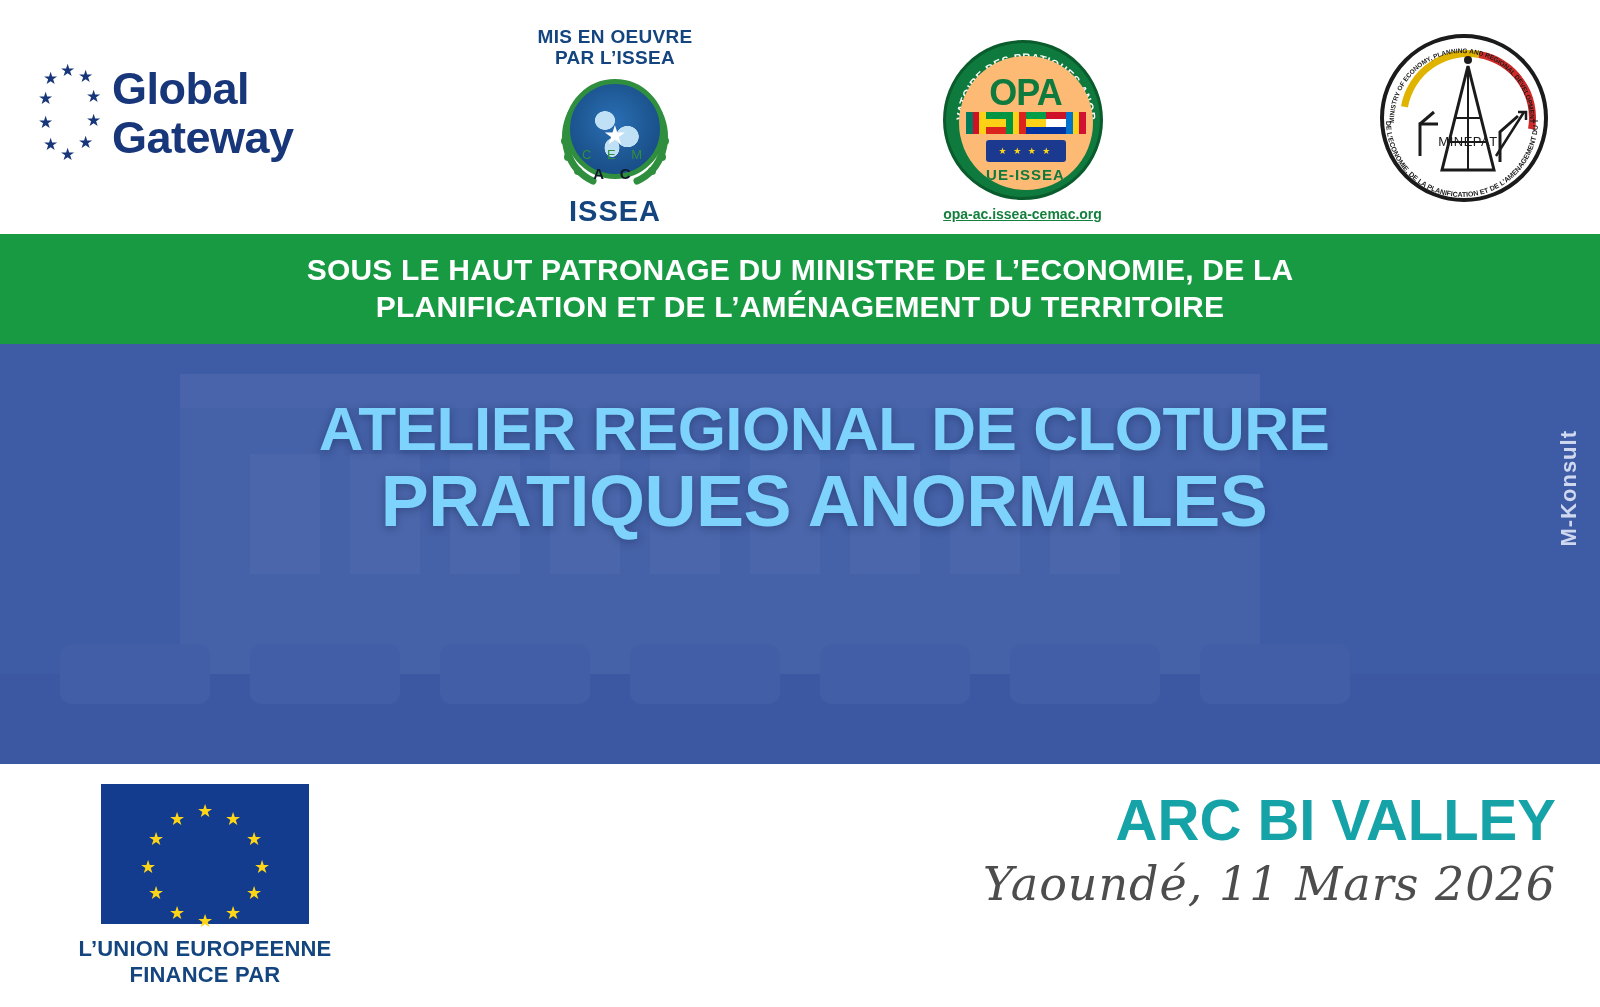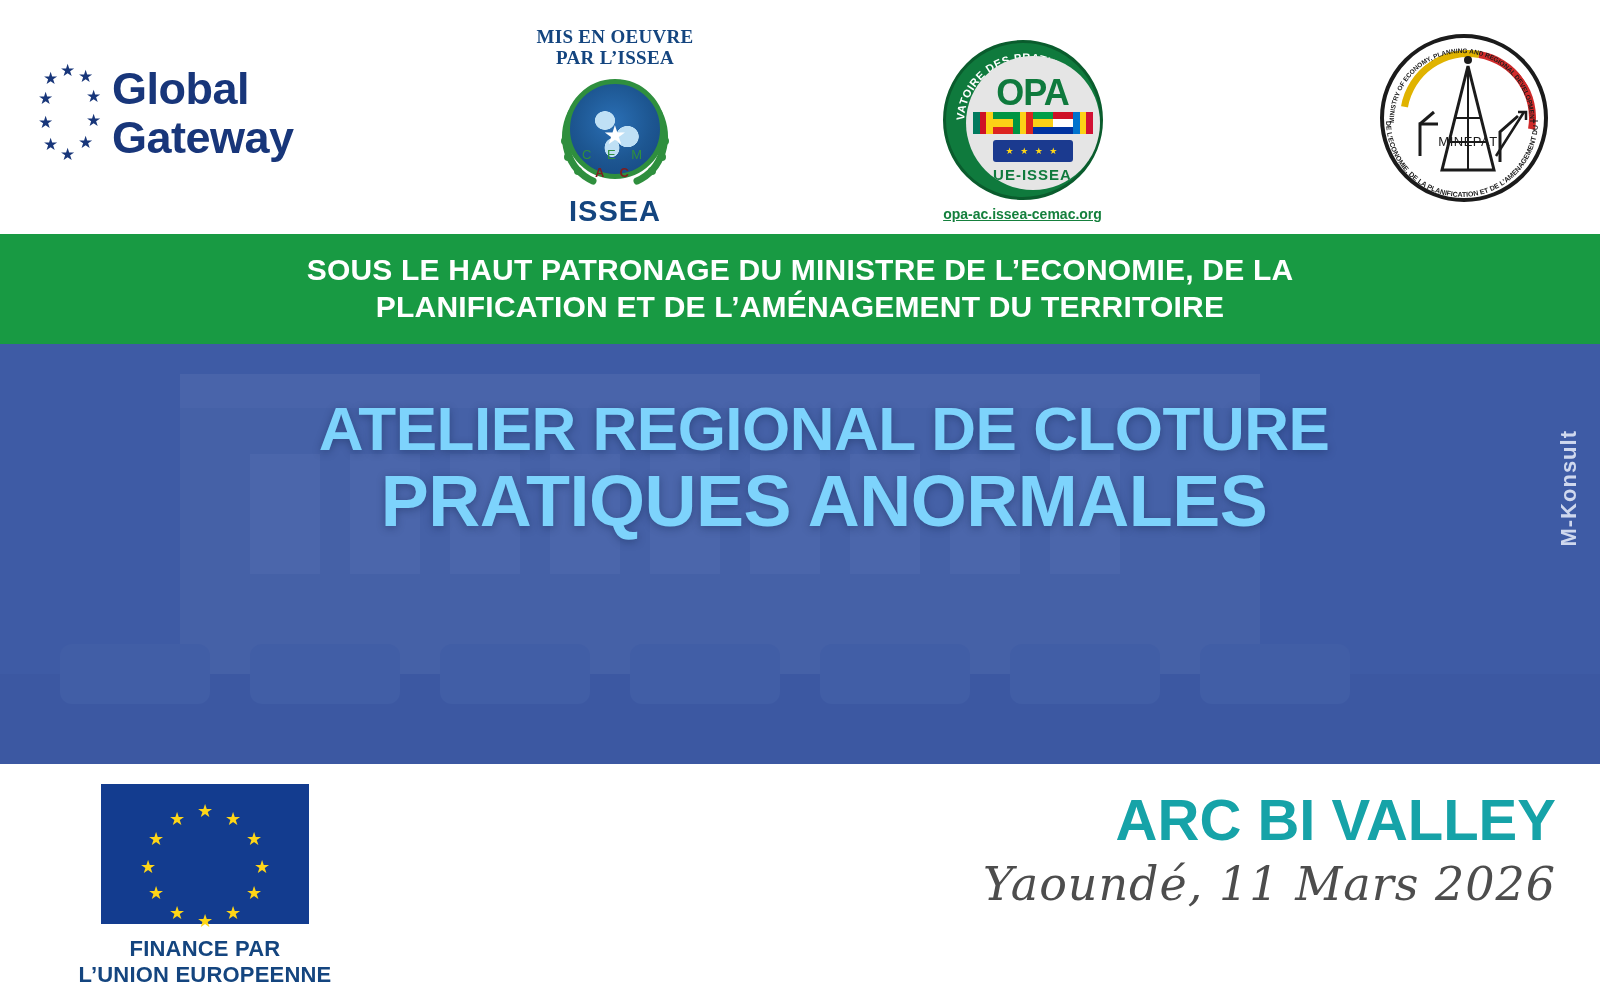--- a/index.html
+++ b/index.html
@@ -52,21 +52,20 @@
   .cemac-block {
     position: absolute; left: 515px; top: 26px;
     width: 200px; text-align: center;
   }
   .cemac-top {
     color: #14457f;
     font-size: 19px;
     font-weight: bold;
     line-height: 1.12;
     letter-spacing: 0.3px;
-    font-family: Liberation Serif, serif;
   }
   .cemac-emblem {
     position: relative;
     width: 132px; height: 120px;
     margin: 4px auto 0 auto;
   }
   .cemac-ring {
     position: absolute; left: 16px; top: 6px;
     width: 100px; height: 100px;
     border-radius: 50%;
@@ -96,22 +95,22 @@
   .cemac-letters {
     position: absolute; left: 0; top: 74px;
     width: 132px;
     color: #2f8f3e;
     font-size: 13px; font-weight: normal; letter-spacing: 6px;
     text-align: center;
   }
   .cemac-letters2 {
     position: absolute; left: 0; top: 92px;
     width: 132px;
-    color: #7f1d1d;
-    font-size: 13px; font-weight: bold; letter-spacing: 6px;
+    color: #0f172a;
+    font-size: 15px; font-weight: bold; letter-spacing: 6px;
     text-align: center;
   }
   .issea-text {
     color: #14457f;
     font-size: 29px; font-weight: bold;
     letter-spacing: 1px;
     margin-top: 2px;
   }
 
   
@@ -121,24 +120,24 @@
   }
   .opa-circle {
     position: relative;
     width: 160px; height: 160px;
     margin: 0 auto;
     border-radius: 50%;
     background: #0f7a3d;
     border: 3px solid #0a5c2d;
   }
   .opa-inner {
-    position: absolute; left: 20px; top: 13px;
+    position: absolute; left: 13px; top: 13px;
     width: 134px; height: 134px;
     border-radius: 50%;
-    background: #e5e5e5;
+    background: #fdba74;
     overflow: hidden;
   }
   .opa-letters {
     position: absolute; left: 0; top: 16px; width: 134px;
     text-align: center;
     color: #0f7a3d;
     font-size: 36px; font-weight: bold; letter-spacing: -1px;
   }
   .opa-flags {
     position: absolute; left: 7px; top: 56px;
@@ -486,22 +485,22 @@
         <span style="left:145px; top:100px;">★</span>
         <span style="left:124px; top:120px;">★</span>
         <span style="left:96px; top:128px;">★</span>
         <span style="left:68px; top:120px;">★</span>
         <span style="left:47px; top:100px;">★</span>
         <span style="left:39px; top:74px;">★</span>
         <span style="left:47px; top:46px;">★</span>
         <span style="left:68px; top:26px;">★</span>
       </div>
       <div class="eu-caption">
+        <div>L’UNION EUROPEENNE</div>
         <div>FINANCE PAR</div>
-        <div>L’UNION EUROPEENNE</div>
       </div>
     </div>
 
     <div class="venue">
       <div class="venue-l2">ARC BI VALLEY</div>
       <div class="venue-date">Yaoundé, 11 Mars 2026</div>
     </div>
   </div>
 
 </div>

